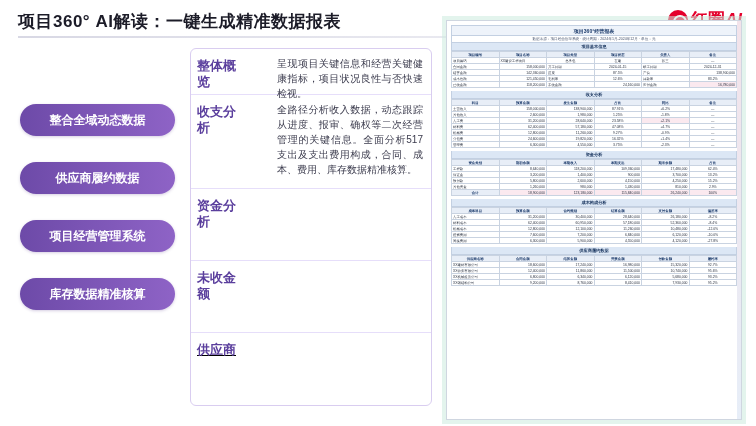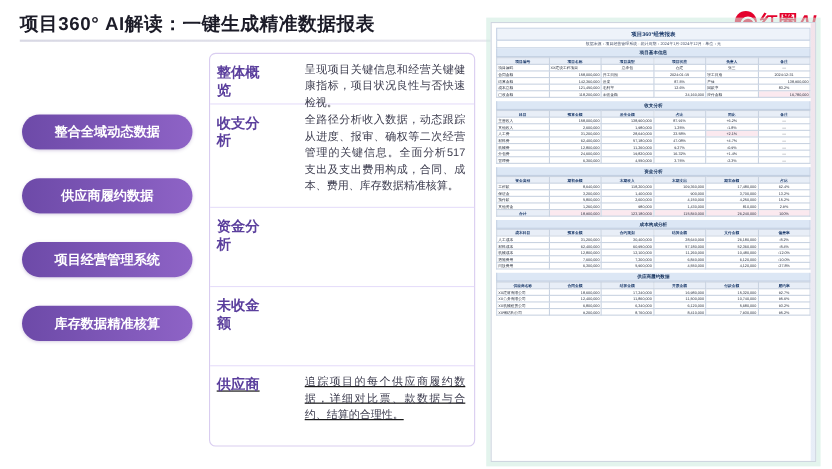--- a/index.html
+++ b/index.html
@@ -164,21 +164,20 @@
     <div class="row-text">全路径分析收入数据，动态跟踪从进度、报审、确权等二次经营管理的关键信息。全面分析517支出及支出费用构成，合同、成本、费用、库存数据精准核算。</div>
   </div>
   <div class="row r2">
     <div class="row-label">资金分析</div>
   </div>
   <div class="row r3">
     <div class="row-label">未收金额</div>
   </div>
   <div class="row r4">
     <div class="row-label">供应商</div>
-    <div class="row-text">追踪项目的每个供应商履约数据，详细对比票、款数据与合约、结算的合理性。</div>
   </div>
 </div>
 
 <div class="report">
   <div class="rpt-scroll">
     <div class="rpt-title">项目360°经营报表</div>
     <div class="rpt-sub">数据来源：项目经营管理系统 · 统计周期：2024年1月-2024年12月 · 单位：元</div>
 
     <div class="band">项目基本信息</div>
     <table class="g">

